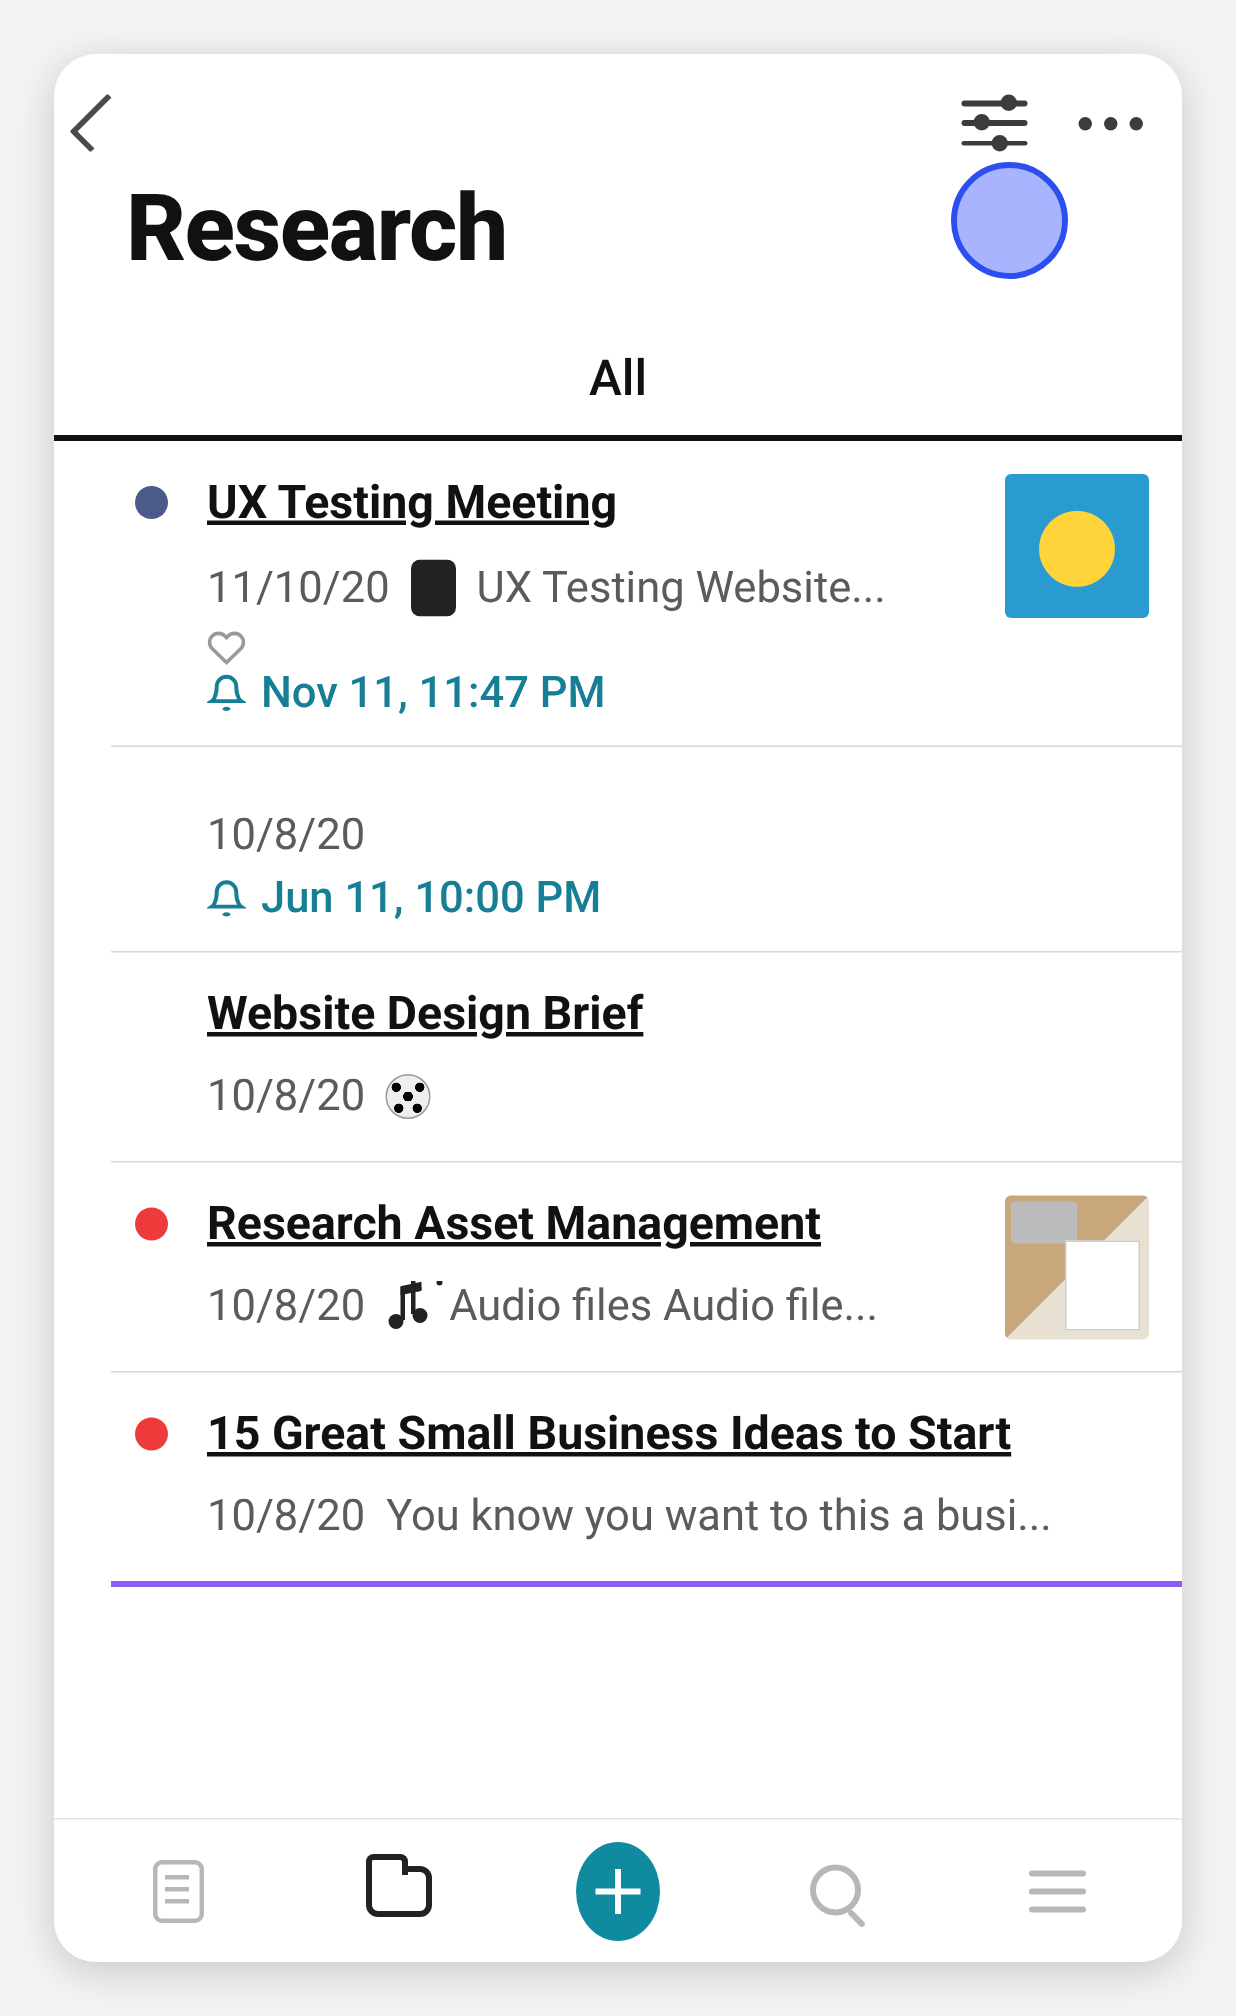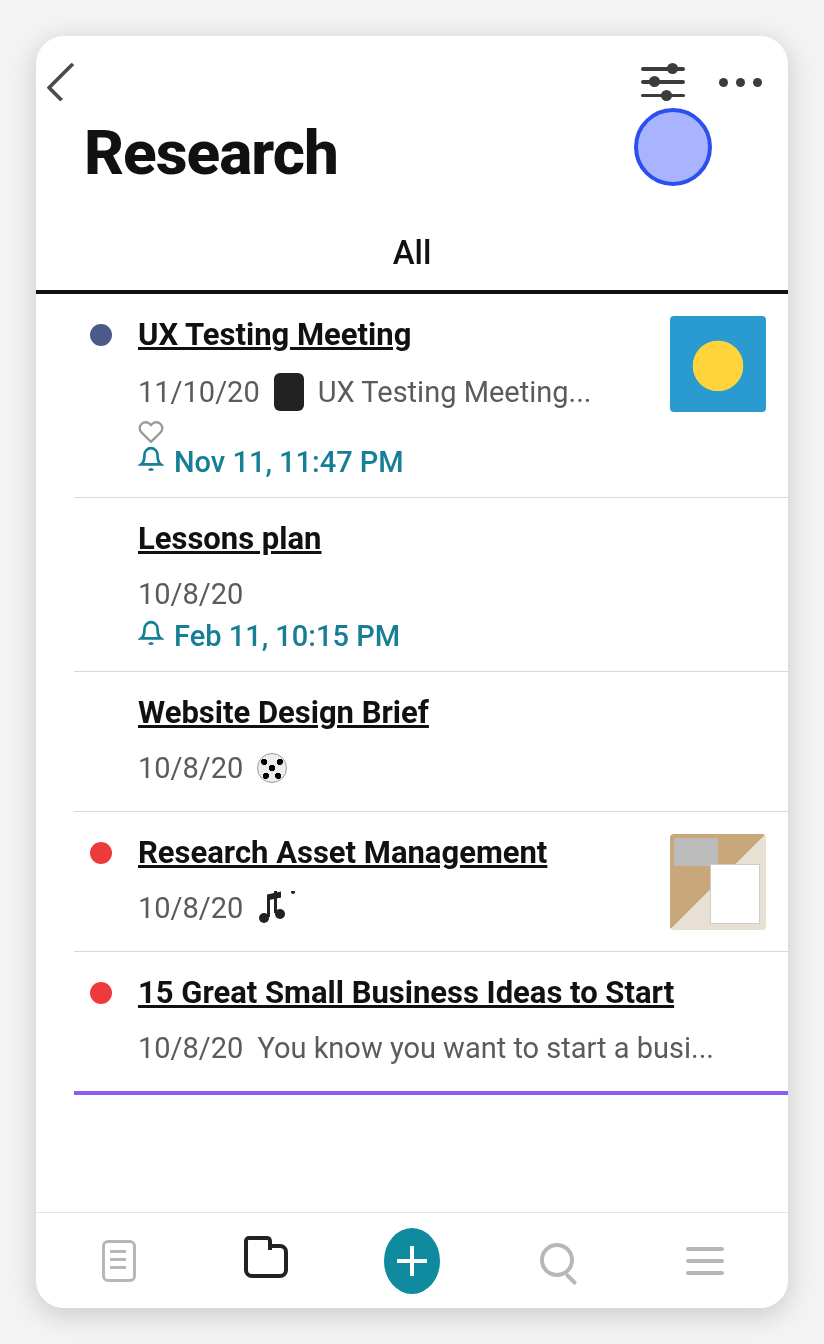--- a/index.html
+++ b/index.html
@@ -88,21 +88,21 @@
   .dot.navy { background:#4a5a8a; }
   .dot.red { background:#ee3a3a; }
   .content-col { flex:1; min-width:0; }
   .item-title { font-size: 31px; font-weight:700; margin-bottom:6px; white-space:nowrap; overflow:hidden; text-overflow:ellipsis;text-decoration:underline;}
   .meta-row { display:flex; align-items:center; gap:14px; font-size:29px; color:#5b5b5b; margin-bottom:8px; white-space:nowrap; overflow:hidden;margin-top:20px; }
   .meta-row .excerpt { overflow:hidden; text-overflow:ellipsis; }
   .heart {
     width:26px;height:26px;
   }
   .heart svg { width:100%; height:100%; }
-  .reminder-row { display:flex; gap:10px; color:#167e95; font-size:29px; font-weight:500;}
+  .reminder-row { display:flex; align-items:center; gap:10px; color:#167e95; font-size:29px; font-weight:500;}
   .bell { width:26px;height:26px; }
   .bell svg{ width:100%;height:100%; stroke:#167e95; }
   .thumb-col { width:104px; display:flex; align-items:flex-start; }
   .thumb { width:96px; height:96px; border-radius:4px; background:#ddd; }
   .thumb.lightbulb { background: radial-gradient(circle at 50% 52%, #ffd43a 0 36%, #2a9bd1 37% 100%); }
   .thumb.desk { background: linear-gradient(135deg, #c8a77a 0 50%, #e8e0d2 50% 100%); position:relative;}
   .thumb.desk::before{content:"";position:absolute;left:4px;top:4px;width:44px;height:28px;background:#bbb;border-radius:2px;}
   .thumb.desk::after{content:"";position:absolute;right:6px;bottom:6px;width:48px;height:58px;background:#fff;border:1px solid #ccc;}
   .watch-ic { width:30px;height:38px;background:#222;border-radius:6px;position:relative;}
   .watch-ic::before,.watch-ic::after{content:"";position:absolute;left:7px;width:16px;height:7px;background:#444;}
@@ -190,21 +190,21 @@
 
     <div class="item">
       <div class="indicator-col">
         <div class="dot navy"></div>
       </div>
       <div class="content-col">
         <div class="item-title">UX Testing Meeting</div>
         <div class="meta-row">
           <span>11/10/20</span>
           <span class="watch-ic"></span>
-          <span class="excerpt">UX Testing Meeting...</span>
+          <span class="excerpt">UX Testing Website...</span>
         </div>
         <div class="heart">
           <svg viewBox="0 0 24 24" fill="none" stroke="#9a9a9a" stroke-width="2.2">
             <path d="M20.8 4.6a5.5 5.5 0 0 0-7.8 0L12 5.6l-1-1a5.5 5.5 0 1 0-7.8 7.8l1 1L12 21l7.8-7.6 1-1a5.5 5.5 0 0 0 0-7.8z"></path>
           </svg>
         </div>
         <div class="reminder-row">
           <span class="bell">
             <svg viewBox="0 0 24 24" fill="none" stroke-width="2.4">
               <path d="M18 8a6 6 0 1 0-12 0c0 7-3 9-3 9h18s-3-2-3-9"></path>
@@ -215,32 +215,31 @@
         </div>
       </div>
       <div class="thumb-col">
         <div class="thumb lightbulb"></div>
       </div>
     </div>
 
     <div class="item">
       <div class="indicator-col"></div>
       <div class="content-col">
-        <div class="item-title">Lessons plan</div>
         <div class="meta-row">
           <span>10/8/20</span>
         </div>
         <div class="reminder-row">
           <span class="bell">
             <svg viewBox="0 0 24 24" fill="none" stroke-width="2.4">
               <path d="M18 8a6 6 0 1 0-12 0c0 7-3 9-3 9h18s-3-2-3-9"></path>
                 <path d="M13.7 21a2 2 0 0 1-3.4 0"></path>
             </svg>
           </span>
-          <span>Feb 11, 10:15 PM</span>
+          <span>Jun 11, 10:00 PM</span>
         </div>
       </div>
     </div>
 
     <div class="item">
       <div class="indicator-col"></div>
       <div class="content-col">
         <div class="item-title">Website Design Brief</div>
         <div class="meta-row">
           <span>10/8/20</span>
@@ -255,36 +254,37 @@
       </div>
       <div class="content-col">
         <div class="item-title">Research Asset Management</div>
         <div class="meta-row">
           <span>10/8/20</span>
           <span class="music-ic">
             <span class="music-bar1"></span>
               <span class="music-bar2"></span>
               <span class="music-beam"></span>
           </span>
+          <span class="excerpt">Audio files  Audio file...</span>
         </div>
       </div>
       <div class="thumb-col">
         <div class="thumb desk"></div>
       </div>
     </div>
 
     <div class="item" style="border-bottom:4px solid #8b5cf6;">
       <div class="indicator-col">
         <div class="dot red"></div>
       </div>
       <div class="content-col">
         <div class="item-title">15 Great Small Business Ideas to Start</div>
         <div class="meta-row">
           <span>10/8/20</span>
-          <span class="excerpt">You know you want to start a busi...</span>
+          <span class="excerpt">You know you want to this a busi...</span>
         </div>
       </div>
     </div>
 
   </div>
 
   <div class="bottomnav">
     <div class="nav-btn">
       <div class="doc-ic"></div>
     </div>

